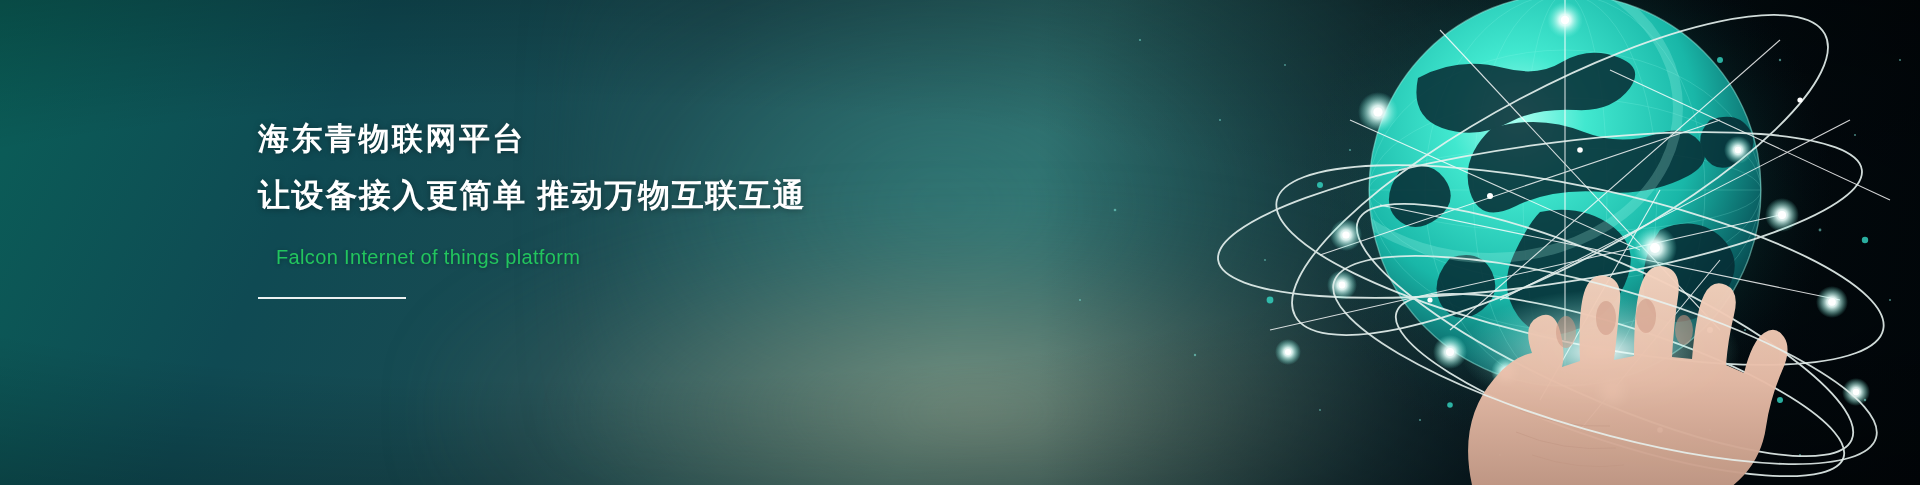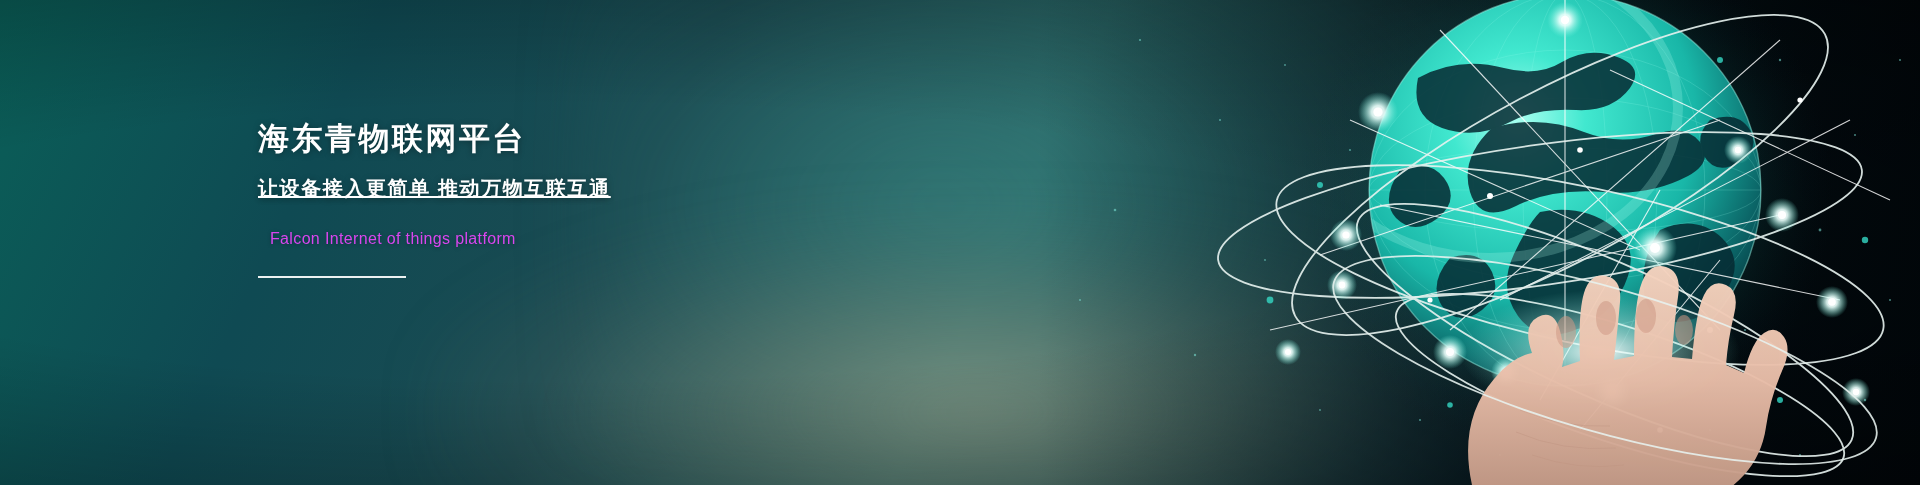--- a/index.html
+++ b/index.html
@@ -23,24 +23,24 @@
     background:radial-gradient(ellipse at 30% 50%,rgba(0,0,0,0) 40%,rgba(0,0,0,.22) 78%,rgba(0,0,0,.42) 100%);}
 
   
   .art{position:absolute;right:0;top:0;width:900px;height:485px;}
   .art svg{position:absolute;inset:0;width:100%;height:100%;}
 
   
   .copy{position:absolute;left:258px;top:120px;width:900px;}
   .h1{font-size:31px;font-weight:bold;color:#ffffff;letter-spacing:2.5px;
       line-height:1.22;margin:0 0 18px 0;text-shadow:0 1px 6px rgba(0,0,0,.34);}
-  .h2{font-size:20px;font-weight:bold;color:#ffffff;letter-spacing:1.6px;
-      line-height:1.22;margin:0 0 26px 0;text-shadow:0 1px 6px rgba(0,0,0,.34);text-decoration:underline;}
-  .en{font-size:16px;font-weight:300;color:#d946ef;letter-spacing:.35px;
-      line-height:1.62;margin:12px;text-shadow:0 1px 4px rgba(0,0,0,.3);}
+  .h2{font-size:32px;font-weight:bold;color:#ffffff;letter-spacing:1.6px;
+      line-height:1.22;margin:0 0 26px 0;text-shadow:0 1px 6px rgba(0,0,0,.34);}
+  .en{font-size:20px;font-weight:300;color:#22c55e;letter-spacing:.35px;
+      line-height:1.62;margin:18px;text-shadow:0 1px 4px rgba(0,0,0,.3);}
   .rule{width:148px;height:2px;background:#ffffff;margin-top:24px;opacity:.92;}
 </style>
 </head>
 <body>
 
 <div id="banner">
 
   <div class="bg-base"></div>
   <div class="bg-glow-teal"></div>
   <div class="bg-glow-warm"></div>

